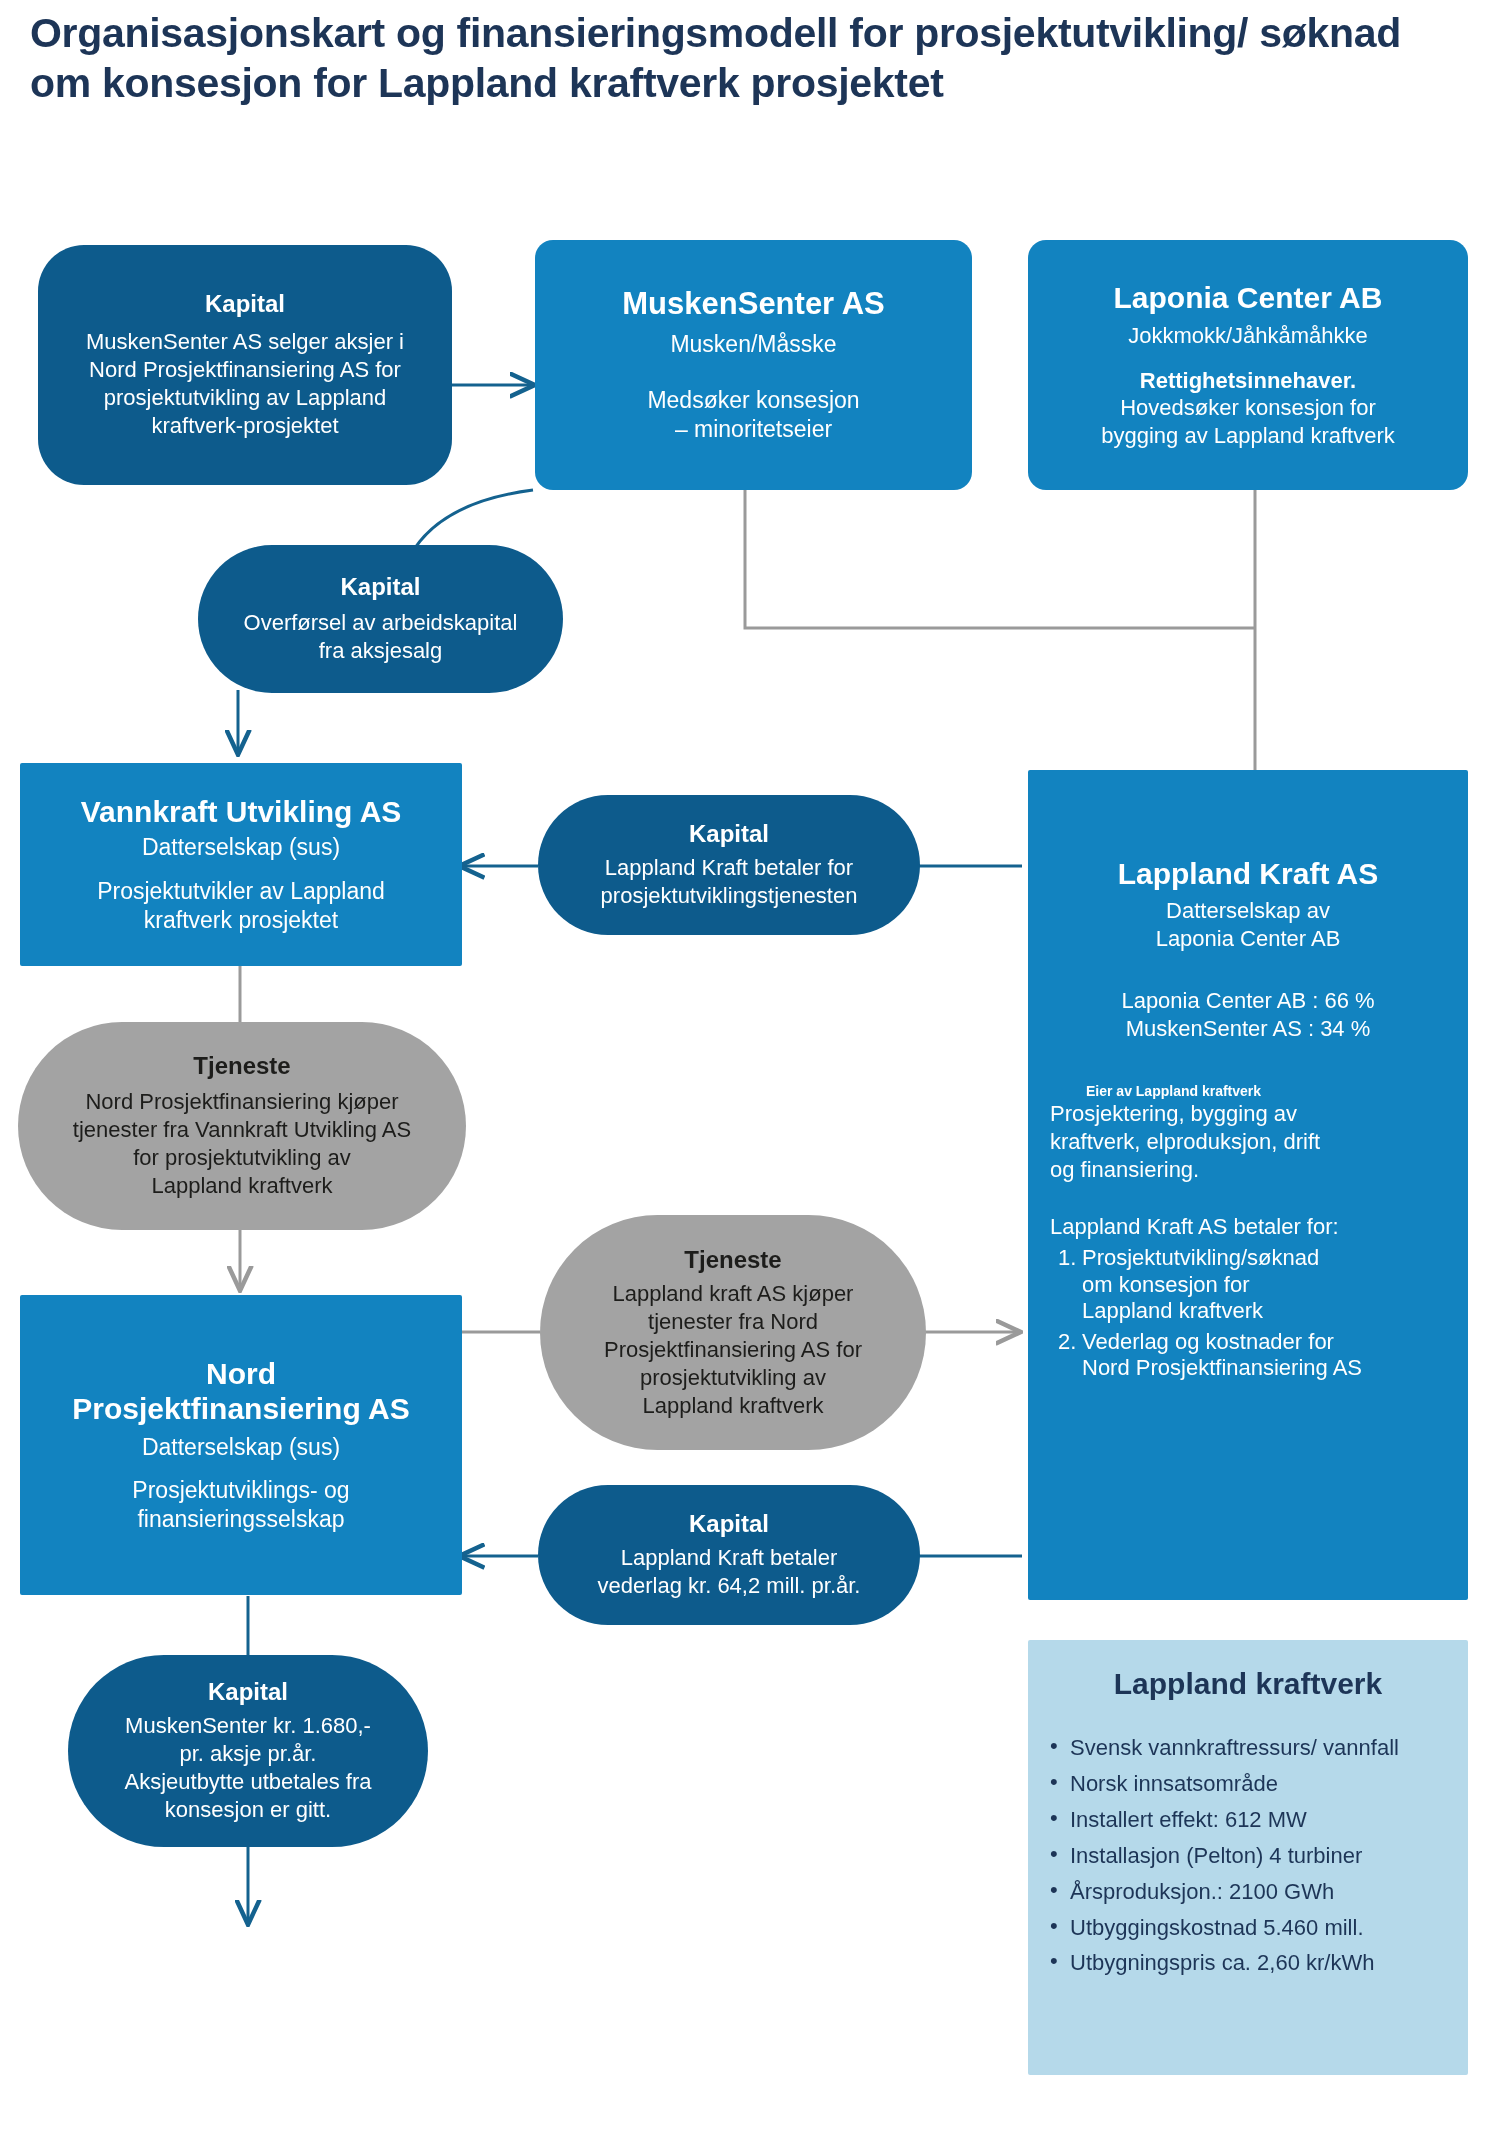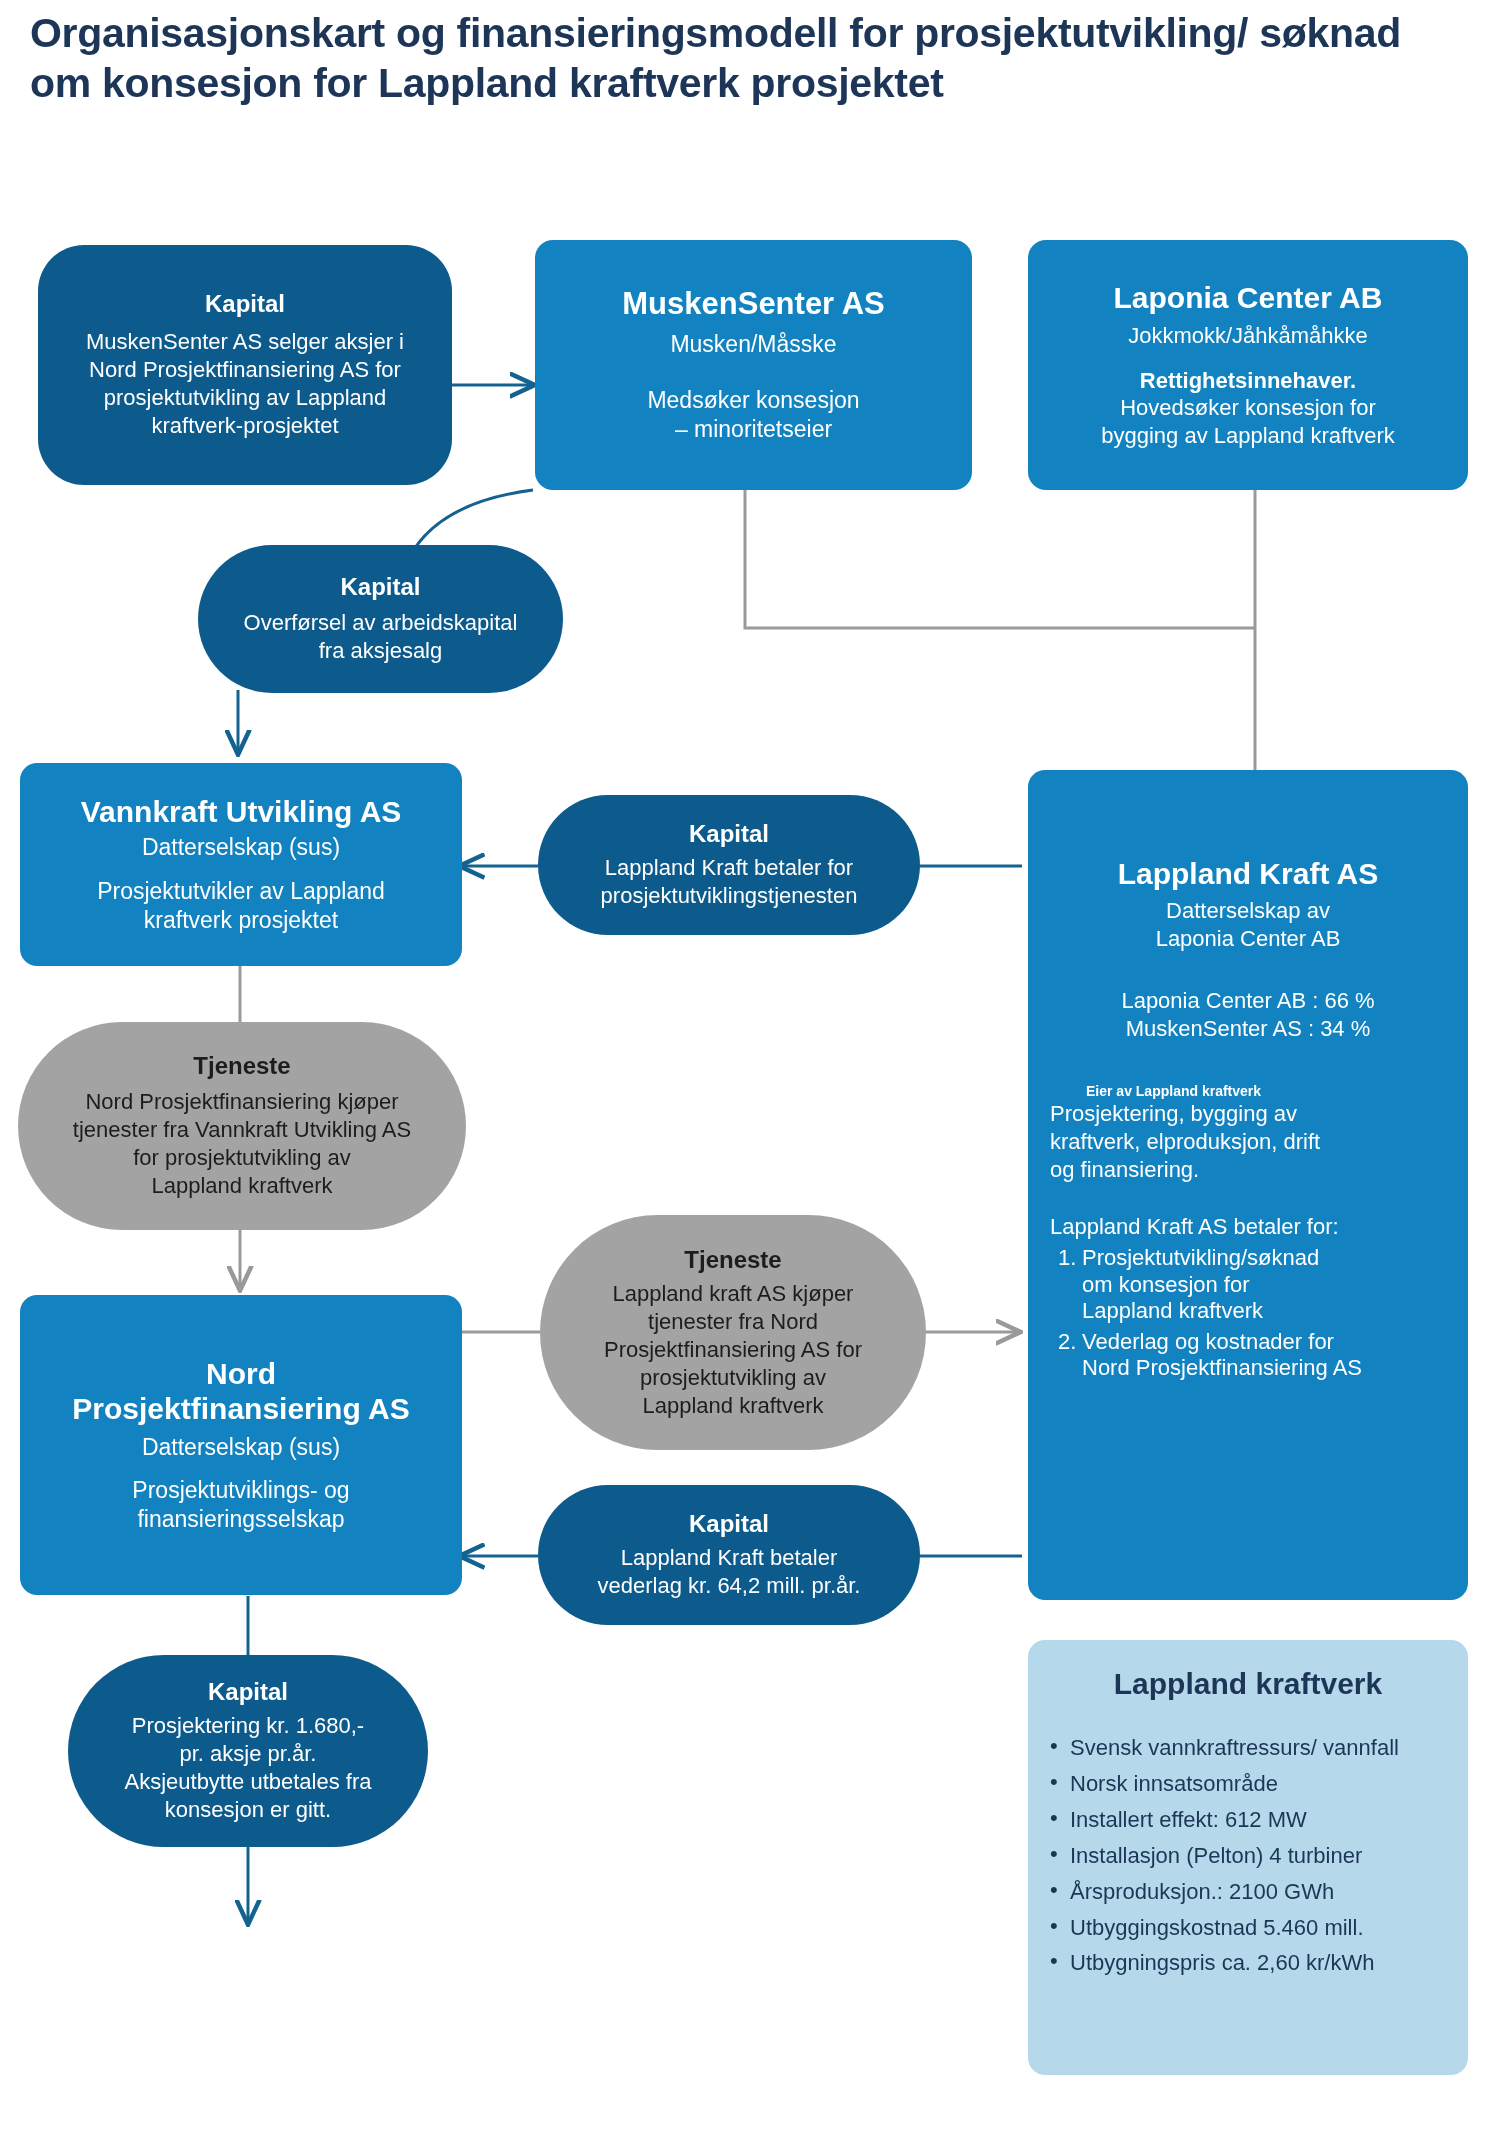--- a/index.html
+++ b/index.html
@@ -43,21 +43,21 @@
 
   
   .dark   { background: #0d5b8c; }
   .mid    { background: #1283c0; }
   .ellipse{ background: #0d5b8c; border-radius: 999px; }
   .grey   { background: #a3a3a3; color: #1d1d1b; border-radius: 999px; }
   .pale   { background: #b5d9ea; color: #1d3557; }
 
   .r-lg { border-radius: 46px; }
   .r-md { border-radius: 18px; text-align: center; }
-  .r-sm { border-radius: 17px; }
+  .r-sm { border-radius: 2px; }
 
   
   .conn { position: absolute; z-index: 1; }
   svg.conn { overflow: visible; }
 
   
   ul.bul { list-style: none; text-align: left; width: 100%; }
   ul.bul li {
     position: relative;
     padding-left: 24px;
@@ -244,21 +244,21 @@
   <div class="node ellipse" style="left:538px; top:1485px; width:382px; height:140px; font-size:22px;">
     <div class="hd" style="font-size:24px;">Kapital</div>
     <div style="height:6px;"></div>
     <div class="ln">Lappland Kraft betaler</div>
     <div class="ln">vederlag kr. 64,2 mill. pr.år.</div>
   </div>
 
   <div class="node ellipse" style="left:68px; top:1655px; width:360px; height:192px; font-size:22px;">
     <div class="hd" style="font-size:24px;">Kapital</div>
     <div style="height:6px;"></div>
-    <div class="ln">Prosjektering kr. 1.680,-</div>
+    <div class="ln">MuskenSenter kr. 1.680,-</div>
     <div class="ln">pr. aksje pr.år.</div>
     <div class="ln">Aksjeutbytte utbetales fra</div>
     <div class="ln">konsesjon er gitt.</div>
   </div>
 
 
   <div class="node pale r-sm lleft" style="left:1028px; top:1640px; width:440px; height:435px; font-size:22px;
               justify-content:flex-start; padding:26px 18px 16px 18px; color:#1d3557;">
     <div style="width:100%; text-align:center;">
       <div class="hd" style="font-size:30px;">Lappland kraftverk</div>

